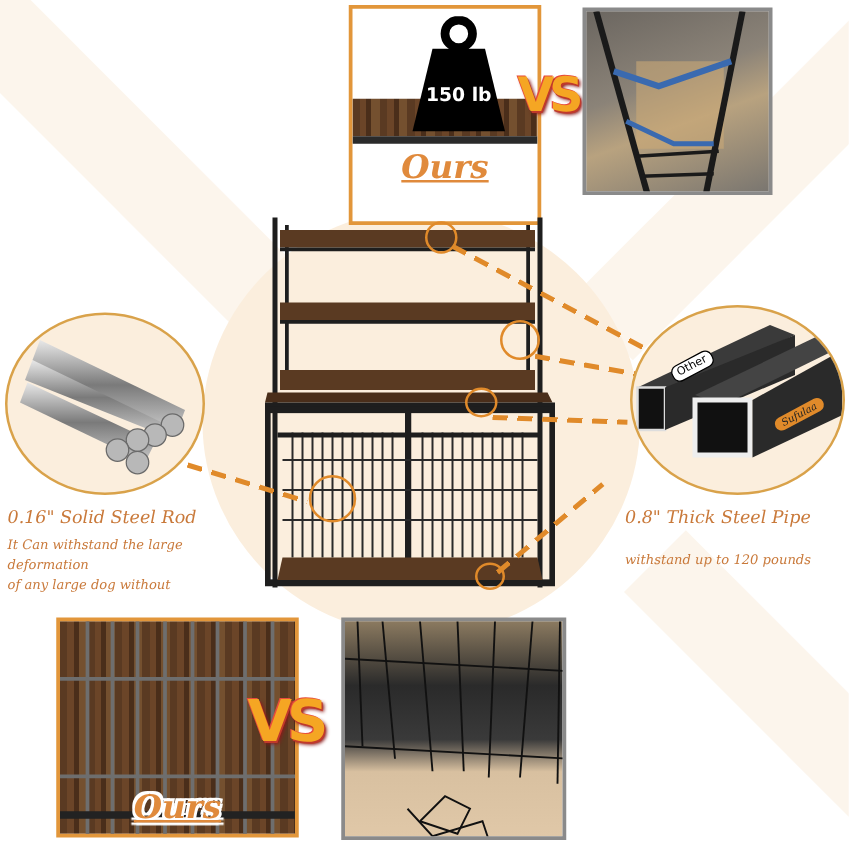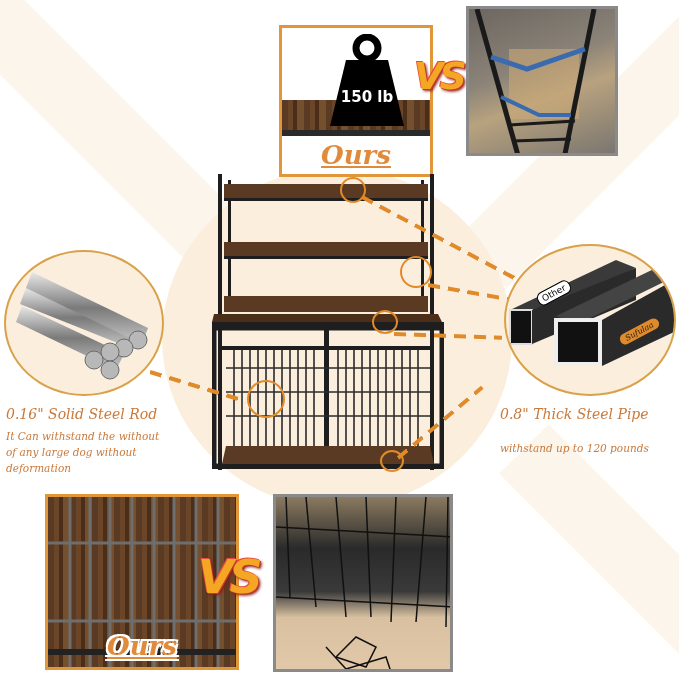--- a/index.html
+++ b/index.html
@@ -9,31 +9,31 @@
   .photo-box{position:absolute;overflow:hidden;box-sizing:border-box;}
   .ours-box{border:3px solid #e2963a;background:#fff;}
   .other-box{border:3px solid #8a8a8a;background:#8c8274;}
   .wood{background:repeating-linear-gradient(90deg,#5a3a22 0 6px,#6b4528 6px 11px,#4a2e1a 11px 15px,#74502f 15px 22px);}
   .label-ours{font-family:"DejaVu Serif",serif;font-style:italic;font-weight:bold;color:#e08a3c;text-decoration:underline;}
   .circle-zoom{position:absolute;border-radius:50%;border:2px solid #d9a24a;background:#fbeedd;overflow:hidden;}
   .title-text{position:absolute;font-family:"DejaVu Serif",serif;font-style:italic;color:#c9793a;white-space:nowrap;}
   .desc-text{position:absolute;font-family:"DejaVu Serif",serif;font-style:italic;color:#c9793a;font-size:10.5px;line-height:16px;}
   .dash{position:absolute;height:4px;background:repeating-linear-gradient(90deg,#e08a2a 0 12px,transparent 12px 20px);transform-origin:0 50%;}
   .ring{position:absolute;border:2px solid #e08a2a;border-radius:50%;}
-  .vs{position:absolute;font-family:"DejaVu Sans",sans-serif;font-weight:bold;font-style:italic;color:#f5a623;text-shadow:1px 1px 0 #c0392b,-1px -1px 0 #e74c3c,2px 2px 3px #8b1a1a;letter-spacing:-4px;}
+  .vs{position:absolute;font-family:"DejaVu Sans",sans-serif;font-weight:bold;color:#f5a623;text-shadow:1px 1px 0 #c0392b,-1px -1px 0 #e74c3c,2px 2px 3px #8b1a1a;letter-spacing:-4px;}
 </style>
 </head>
 <body>
 
 <div class="bg-band" style="left:-120px;top:80px;width:420px;height:70px;transform:rotate(45deg);opacity:0.7;"></div>
 <div class="bg-band" style="left:420px;top:80px;width:420px;height:70px;transform:rotate(-45deg);opacity:0.7;"></div>
 <div class="bg-band" style="left:480px;top:520px;width:300px;height:70px;transform:rotate(45deg);opacity:0.7;"></div>
 <div class="big-circle"></div>
 
-<div class="photo-box ours-box" style="left:279px;top:4px;width:154px;height:152px;margin-top:21px;">
+<div class="photo-box ours-box" style="left:279px;top:4px;width:154px;height:176px;">
   <div class="wood" style="position:absolute;left:0;top:72px;width:100%;height:30px;"></div>
   <div style="position:absolute;left:0;top:102px;width:100%;height:6px;background:#2a2a2a;"></div>
   <div style="position:absolute;left:42px;top:6px;width:86px;height:96px;">
     <svg width="86" height="96" viewBox="0 0 86 96">
       <circle cx="43" cy="14" r="11" fill="none" stroke="#000" stroke-width="7"></circle>
       <path d="M22 26 L64 26 L80 92 L6 92 Z" fill="#000"></path>
     </svg>
   </div>
   <div style="position:absolute;left:42px;top:60px;width:86px;text-align:center;color:#fff;font-family:'DejaVu Sans',sans-serif;font-weight:bold;font-size:15px;">150 lb</div>
   <div class="label-ours" style="position:absolute;left:0;top:112px;width:100%;text-align:center;font-size:26px;">Ours</div>
@@ -138,23 +138,23 @@
       <circle cx="118" cy="96" r="9" fill="#b8b8b8" stroke="#6a6a6a"></circle>
       <circle cx="104" cy="100" r="9" fill="#b8b8b8" stroke="#6a6a6a"></circle>
       <circle cx="88" cy="108" r="9" fill="#b8b8b8" stroke="#6a6a6a"></circle>
       <circle cx="104" cy="118" r="9" fill="#b8b8b8" stroke="#6a6a6a"></circle>
     </g>
   </svg>
 </div>
 
 <div class="title-text" style="left:6px;top:406px;font-size:14px;">0.16" Solid Steel Rod</div>
 <div class="desc-text" style="left:6px;top:428px;width:170px;">
-  <div>It Can withstand the without</div>
+  <div>It Can withstand the large</div>
+  <div>deformation</div>
   <div>of any large dog without</div>
-  <div>deformation</div>
 </div>
 
 <div class="circle-zoom" style="left:504px;top:244px;width:168px;height:148px;">
   <svg width="168" height="148" viewBox="0 0 168 148">
     <polygon points="4,64 110,14 130,22 24,72" fill="#3a3a3a"></polygon>
     <rect x="4" y="64" width="22" height="34" fill="#111" stroke="#ddd" stroke-width="2"></rect>
     <polygon points="26,64 130,22 130,54 26,98" fill="#2a2a2a"></polygon>
     <polygon points="50,70 150,22 170,30 72,78" fill="#444"></polygon>
     <rect x="50" y="74" width="44" height="44" fill="#111" stroke="#eee" stroke-width="4"></rect>
     <polygon points="96,74 168,34 168,86 96,120" fill="#2a2a2a"></polygon>

